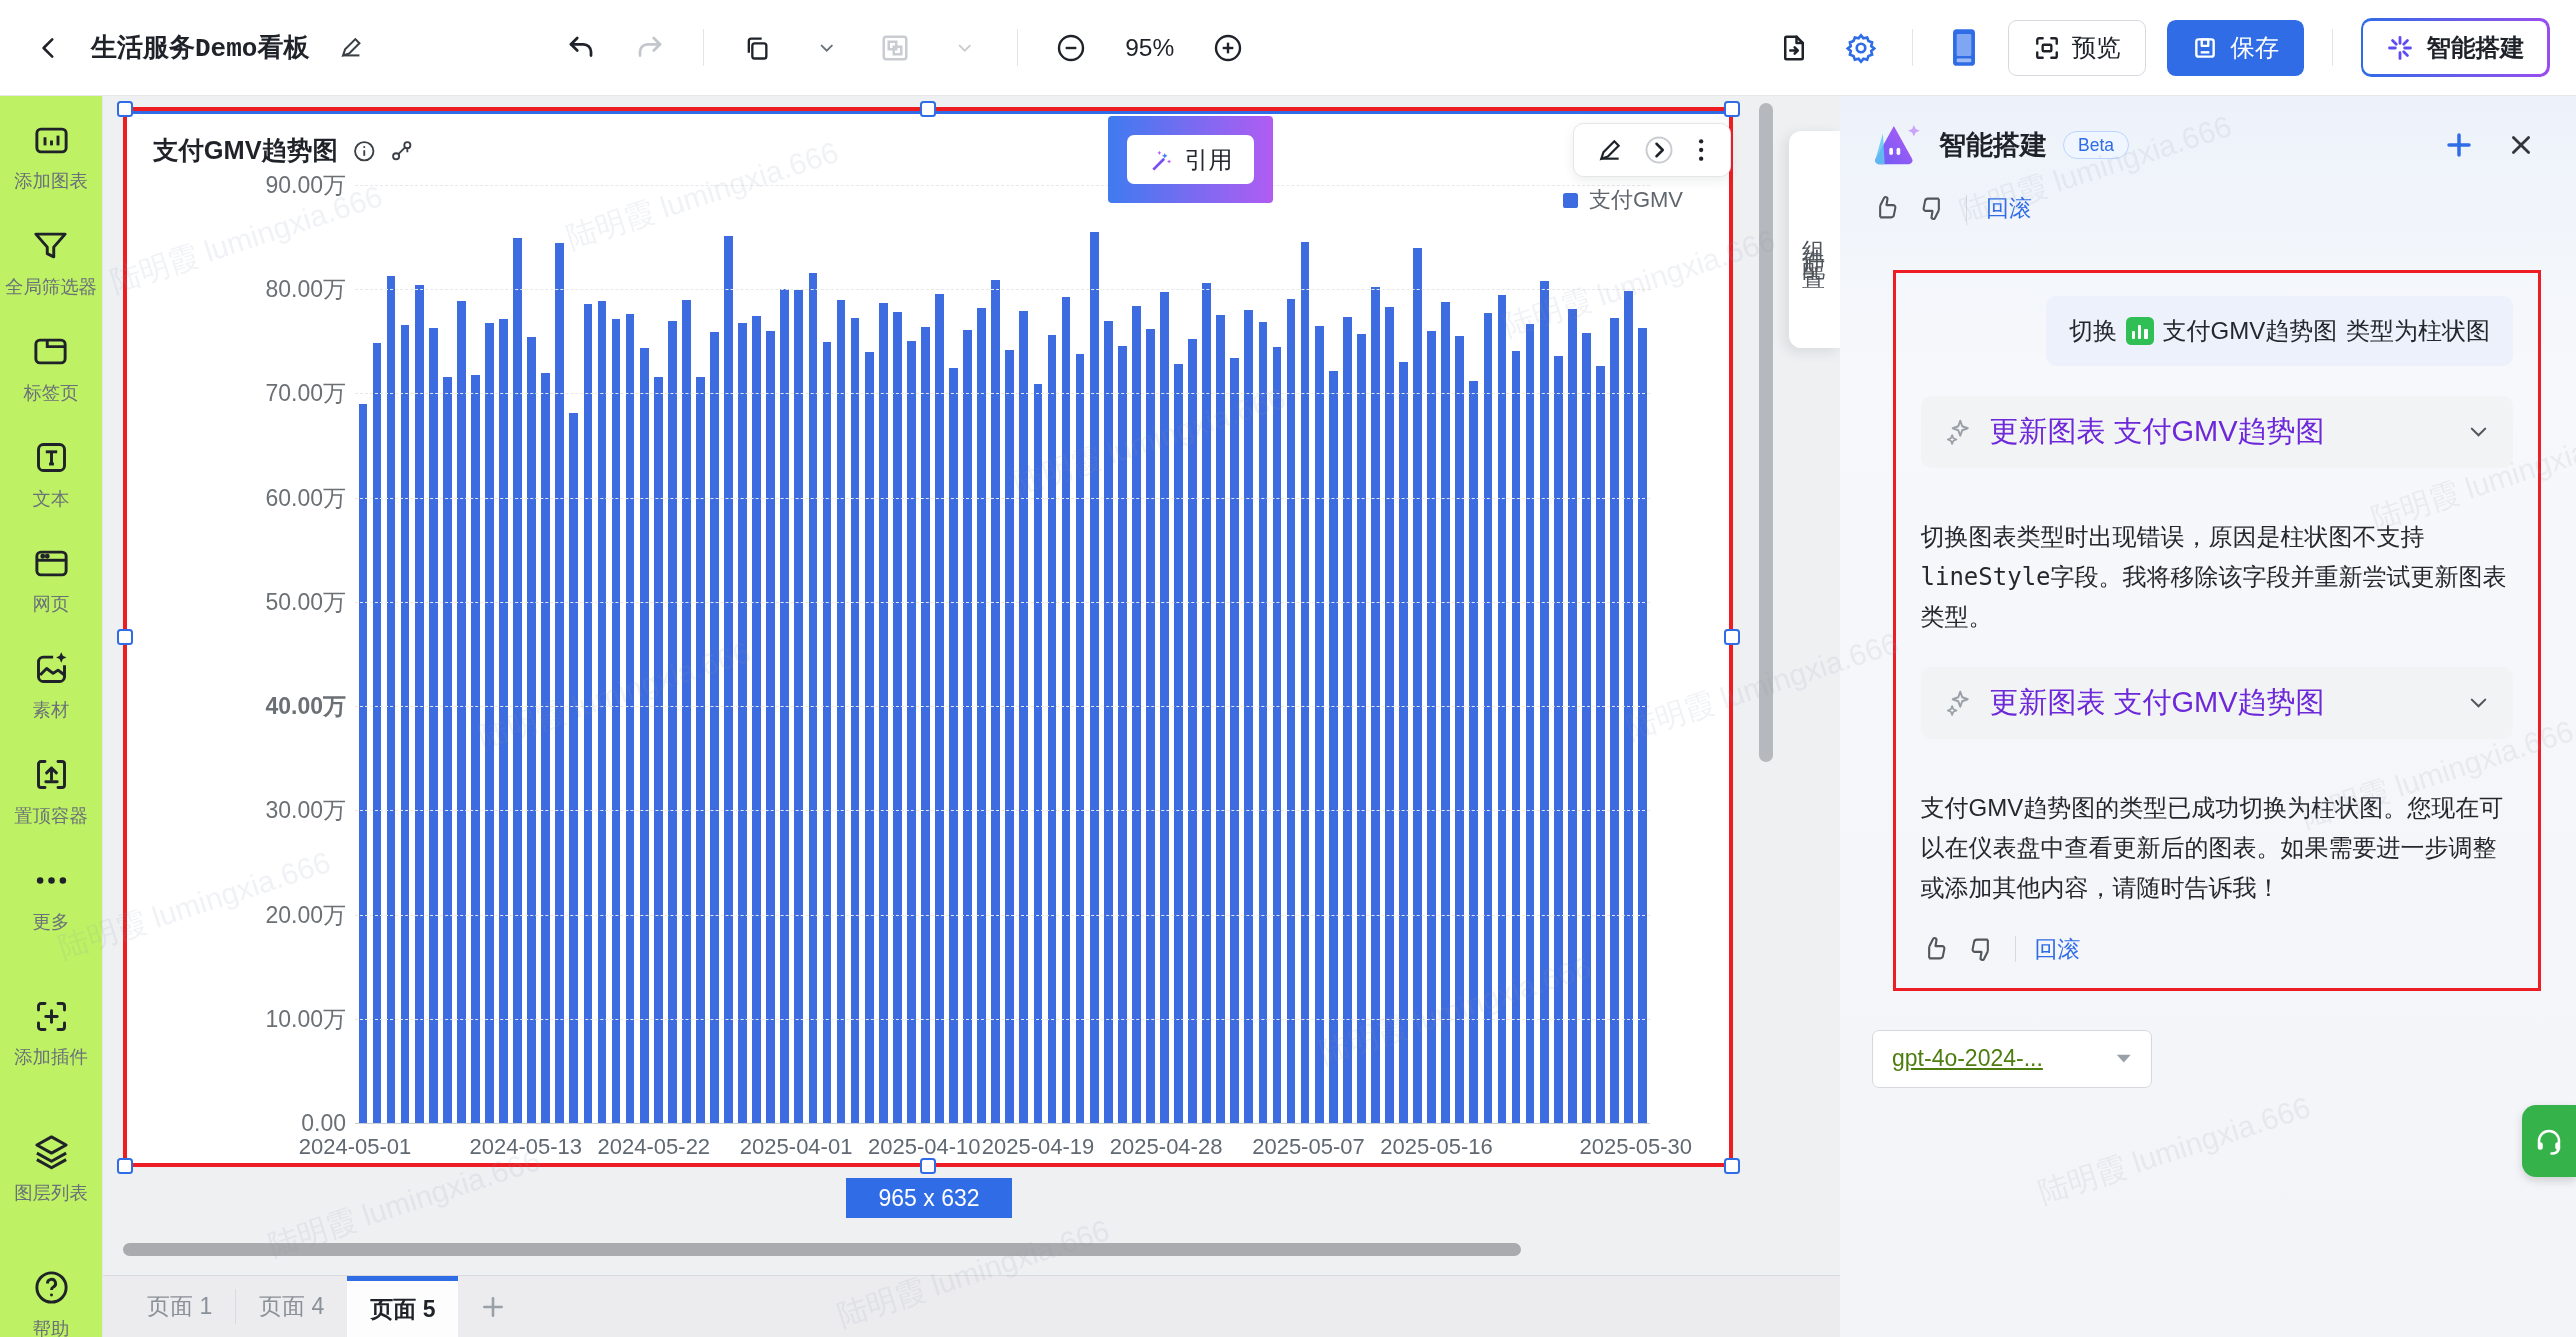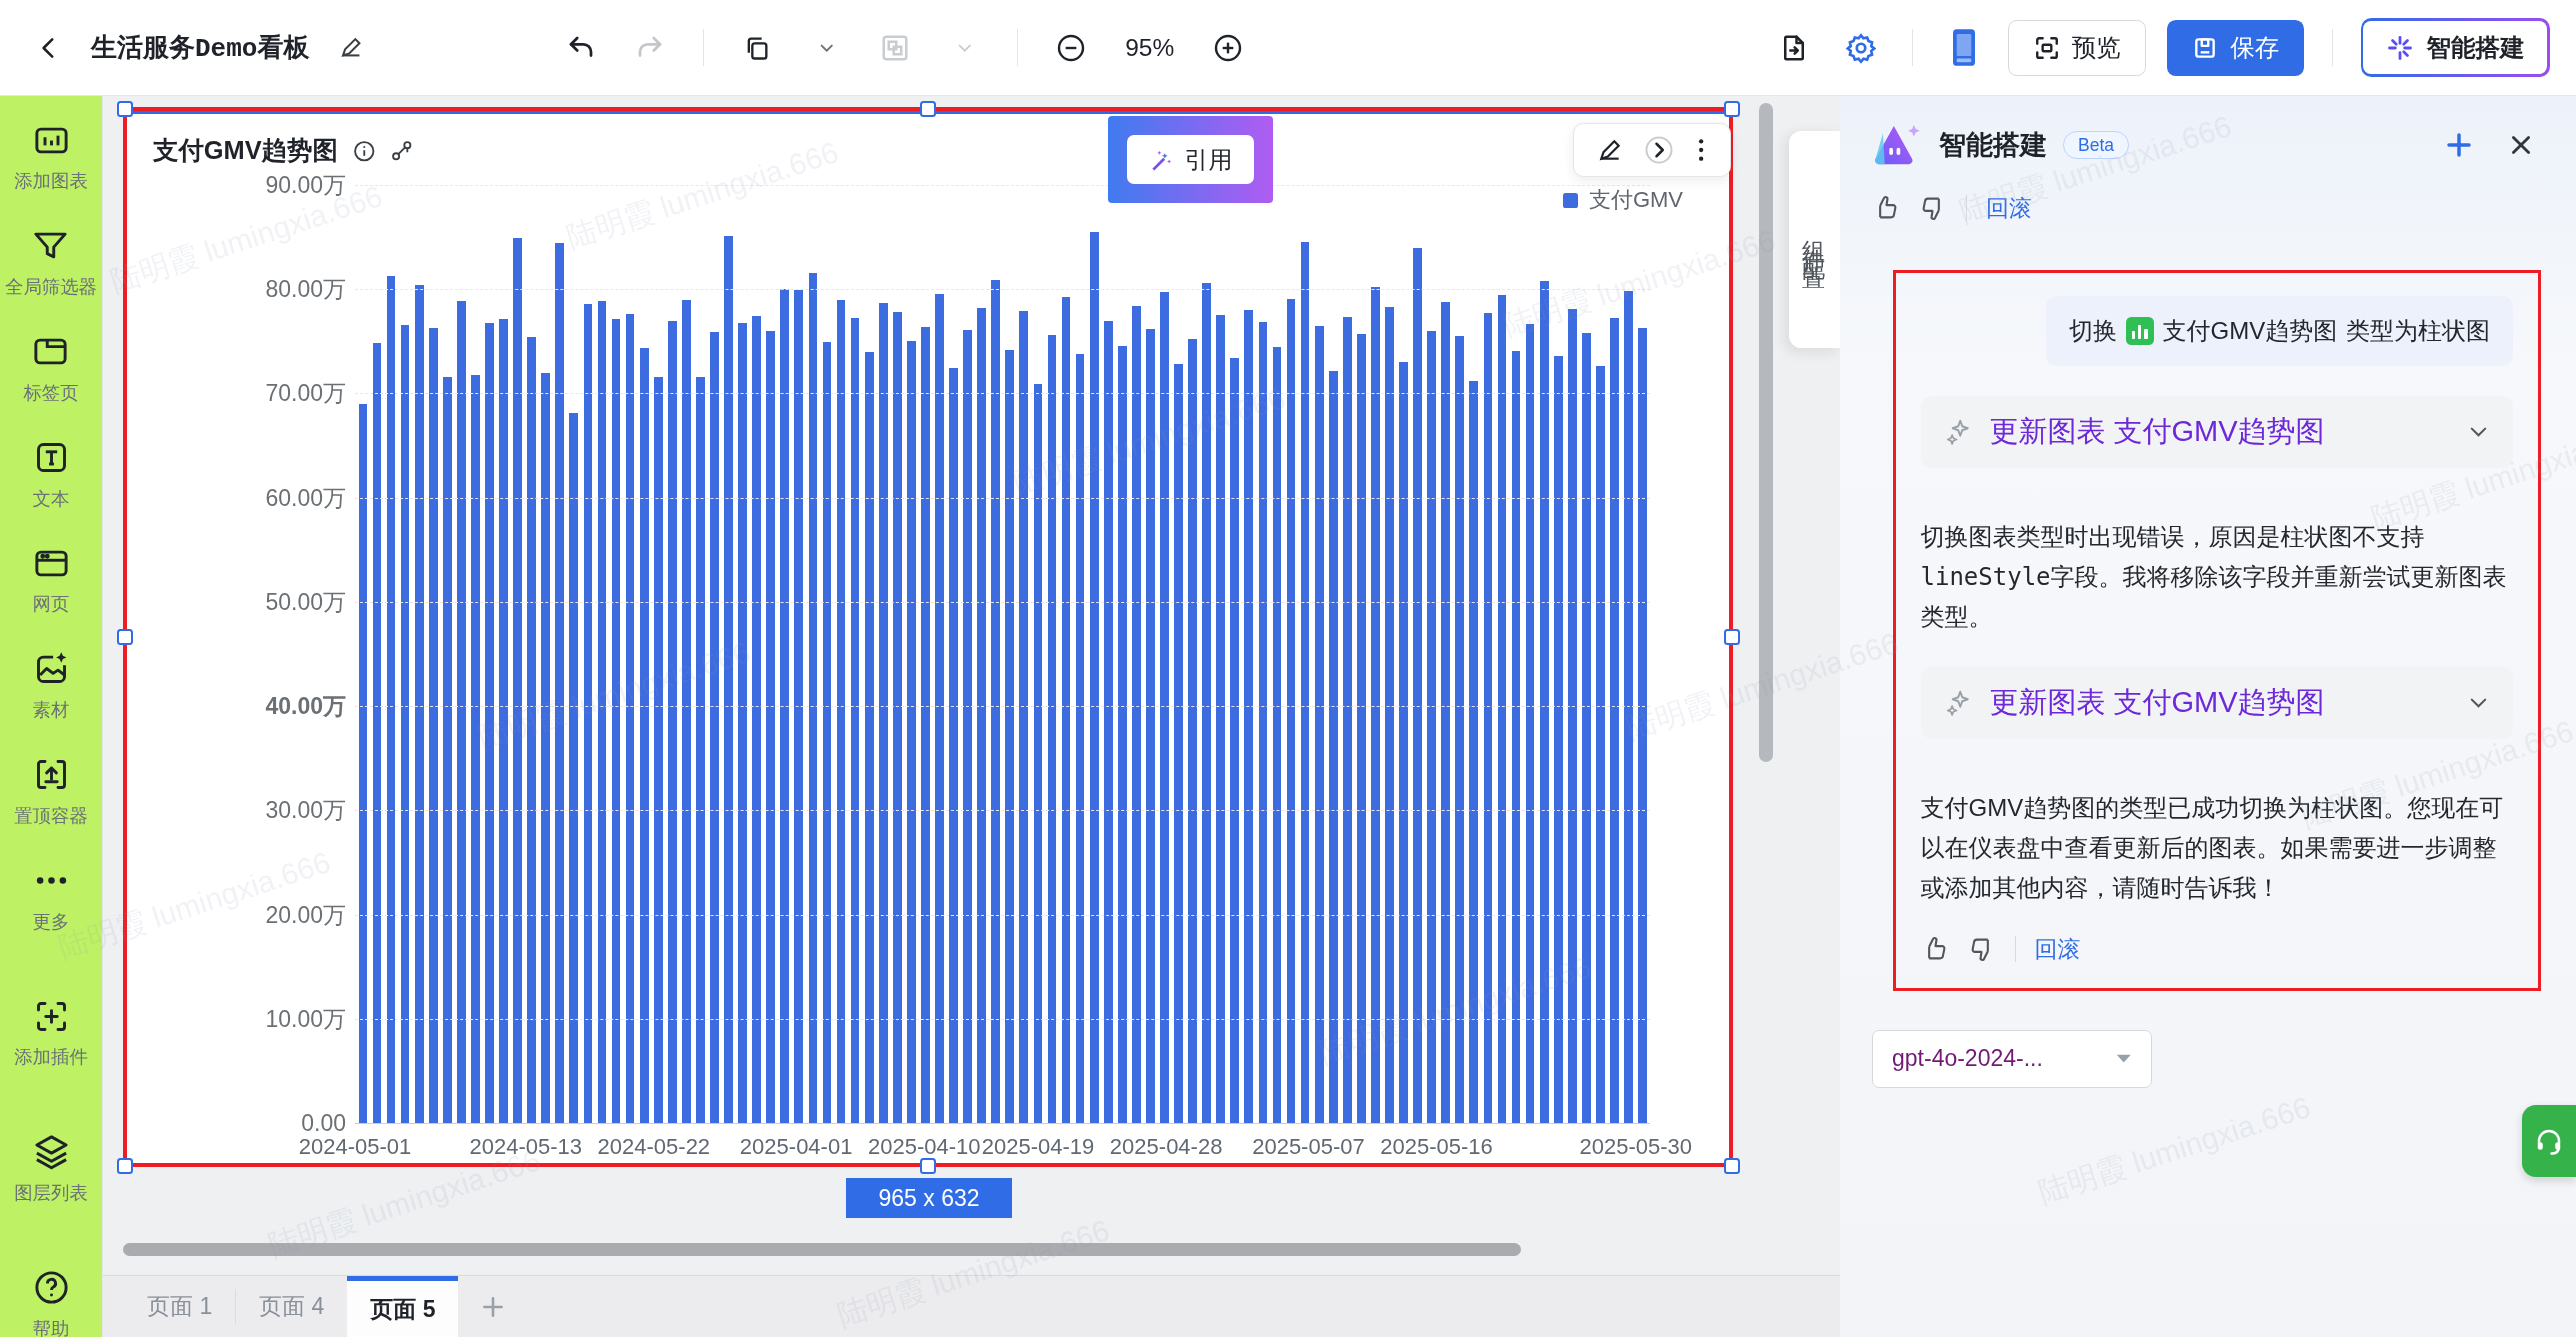--- a/index.html
+++ b/index.html
@@ -86,21 +86,21 @@
   .ububble-row { display:flex; justify-content:flex-end; }
   .ububble { background:#edf1fb; border-radius:10.5px; padding:19px 23px; font-size:24px; color:#24282e; display:flex; align-items:center; gap:8.8px; }
   .gchart { width:28px; height:28px; border-radius:5.3px; background:#2fbf55; display:flex; align-items:flex-end; justify-content:center; gap:2.6px; padding:5.3px 4.4px; }
   .gchart i { display:block; width:3.5px; background:#fff; border-radius:0.9px; }
   .amsg { margin-top:49px; font-size:24px; line-height:40px; color:#24282e; }
   .amsg .code { font-family:"DejaVu Sans Mono","Liberation Mono",monospace; }
   .toolcard { margin-top:30px; background:#f2f3f5; border-radius:10.5px; height:72px; display:flex; align-items:center; gap:16px; padding:0 23px; cursor:pointer; }
   .toolcard .tlabel { font-size:29px; color:#6d28d9; flex:1; }
   .modelrow { display:flex; align-items:center; margin-top:39px; }
   .model-select { width:280px; height:58px; background:#fff; border:0.9px solid #d5d9de; border-radius:7px; display:flex; align-items:center; padding:0 19px; gap:17.5px; cursor:pointer; }
-  .model-select .mval { font-size:23px; color:#701a75; flex:1; white-space:nowrap; overflow:hidden; }
+  .model-select .mval { font-size:23px; color:#4d7c0f; flex:1; white-space:nowrap; overflow:hidden;text-decoration:underline; }
   .support-btn { position:absolute; right:0; top:1009px; width:54px; height:72px; background:#35b34a; border-radius:14px 0 0 14px; display:flex; align-items:center; justify-content:center; cursor:pointer; box-shadow:0 3.5px 8.8px rgba(0,0,0,.15); }
 
   
   .wm { position:absolute; font-size:30px; color:rgba(140,155,175,.13); transform:rotate(-18deg); white-space:nowrap; pointer-events:none; z-index:60; }
 </style>
 </head>
 <body>
 
 <div class="topbar">
   <div class="tb-left">

